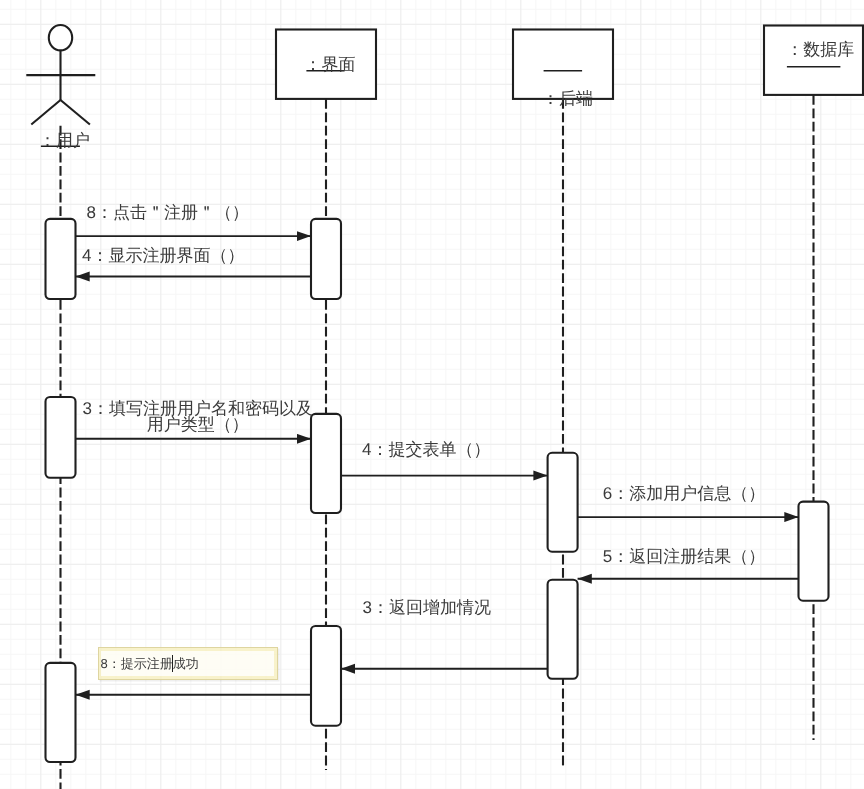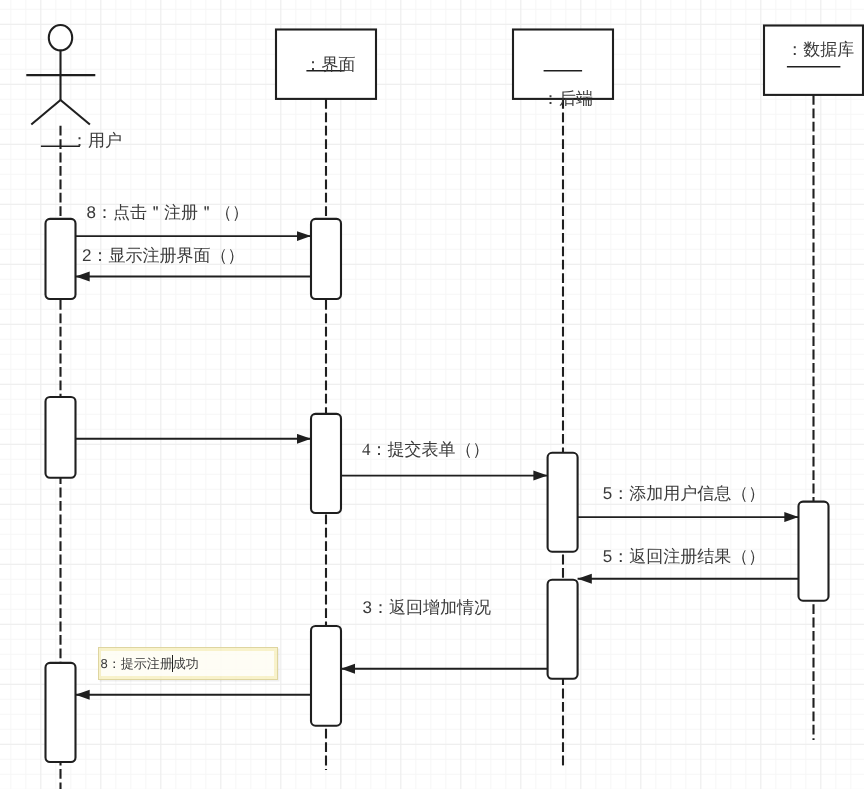--- a/index.html
+++ b/index.html
@@ -81,28 +81,29 @@
       <line x1="311" y1="276.5" x2="75.5" y2="276.5" stroke="#1f1f1f" stroke-width="1.9" marker-end="url(#arrowL)"></line>
       <line x1="75.5" y1="438.8" x2="311" y2="438.8" stroke="#1f1f1f" stroke-width="1.9" marker-end="url(#arrowR)"></line>
       <line x1="341" y1="475.6" x2="547.6" y2="475.6" stroke="#1f1f1f" stroke-width="1.9" marker-end="url(#arrowR)"></line>
       <line x1="577.6" y1="517.1" x2="798.5" y2="517.1" stroke="#1f1f1f" stroke-width="1.9" marker-end="url(#arrowR)"></line>
       <line x1="798.5" y1="578.8" x2="577.6" y2="578.8" stroke="#1f1f1f" stroke-width="1.9" marker-end="url(#arrowL)"></line>
       <line x1="547.6" y1="668.8" x2="341" y2="668.8" stroke="#1f1f1f" stroke-width="1.9" marker-end="url(#arrowL)"></line>
       <line x1="311" y1="694.8" x2="75.5" y2="694.8" stroke="#1f1f1f" stroke-width="1.9" marker-end="url(#arrowL)"></line>
     </g>
   </svg>
 
-  <div class="lbl" style="left:39px;top:132.8px;margin-left:32px;">：用户</div>
+  <div class="lbl" style="left:39px;top:132.8px;">：用户</div>
   <div class="lbl" style="left:304.4px;top:57.2px;">：界面</div>
   <div class="lbl" style="left:542px;top:57.2px;margin-top:34px;">：后端</div>
   <div class="lbl" style="left:786.2px;top:42px;">：数据库</div>
 
   <div class="lbl" style="left:86.5px;top:205px;">8：点击＂注册＂（）</div>
-  <div class="lbl" style="left:82px;top:247.5px;">2：显示注册界面（）</div>
-  <div class="lbl" style="left:362px;top:441.5px;font-family:Liberation Serif, serif;">4：提交表单（）</div>
-  <div class="lbl" style="left:602.8px;top:485.5px;">5：添加用户信息（）</div>
+  <div class="lbl" style="left:82px;top:247.5px;">4：显示注册界面（）</div>
+  <div class="lbl lbl2" style="left:82.5px;top:401px;"><div>3：填写注册用户名和密码以及</div><div>用户类型（）</div></div>
+  <div class="lbl" style="left:362px;top:441.5px;">4：提交表单（）</div>
+  <div class="lbl" style="left:602.8px;top:485.5px;">6：添加用户信息（）</div>
   <div class="lbl" style="left:602.8px;top:548.8px;">5：返回注册结果（）</div>
   <div class="lbl" style="left:362.5px;top:600.2px;">3：返回增加情况</div>
 
   <div id="editbox">
       <div id="editinner"><span>8：提示注册</span><span id="caret"></span><span>成功</span></div>
     </div>
 </div>
 
 </body></html>

